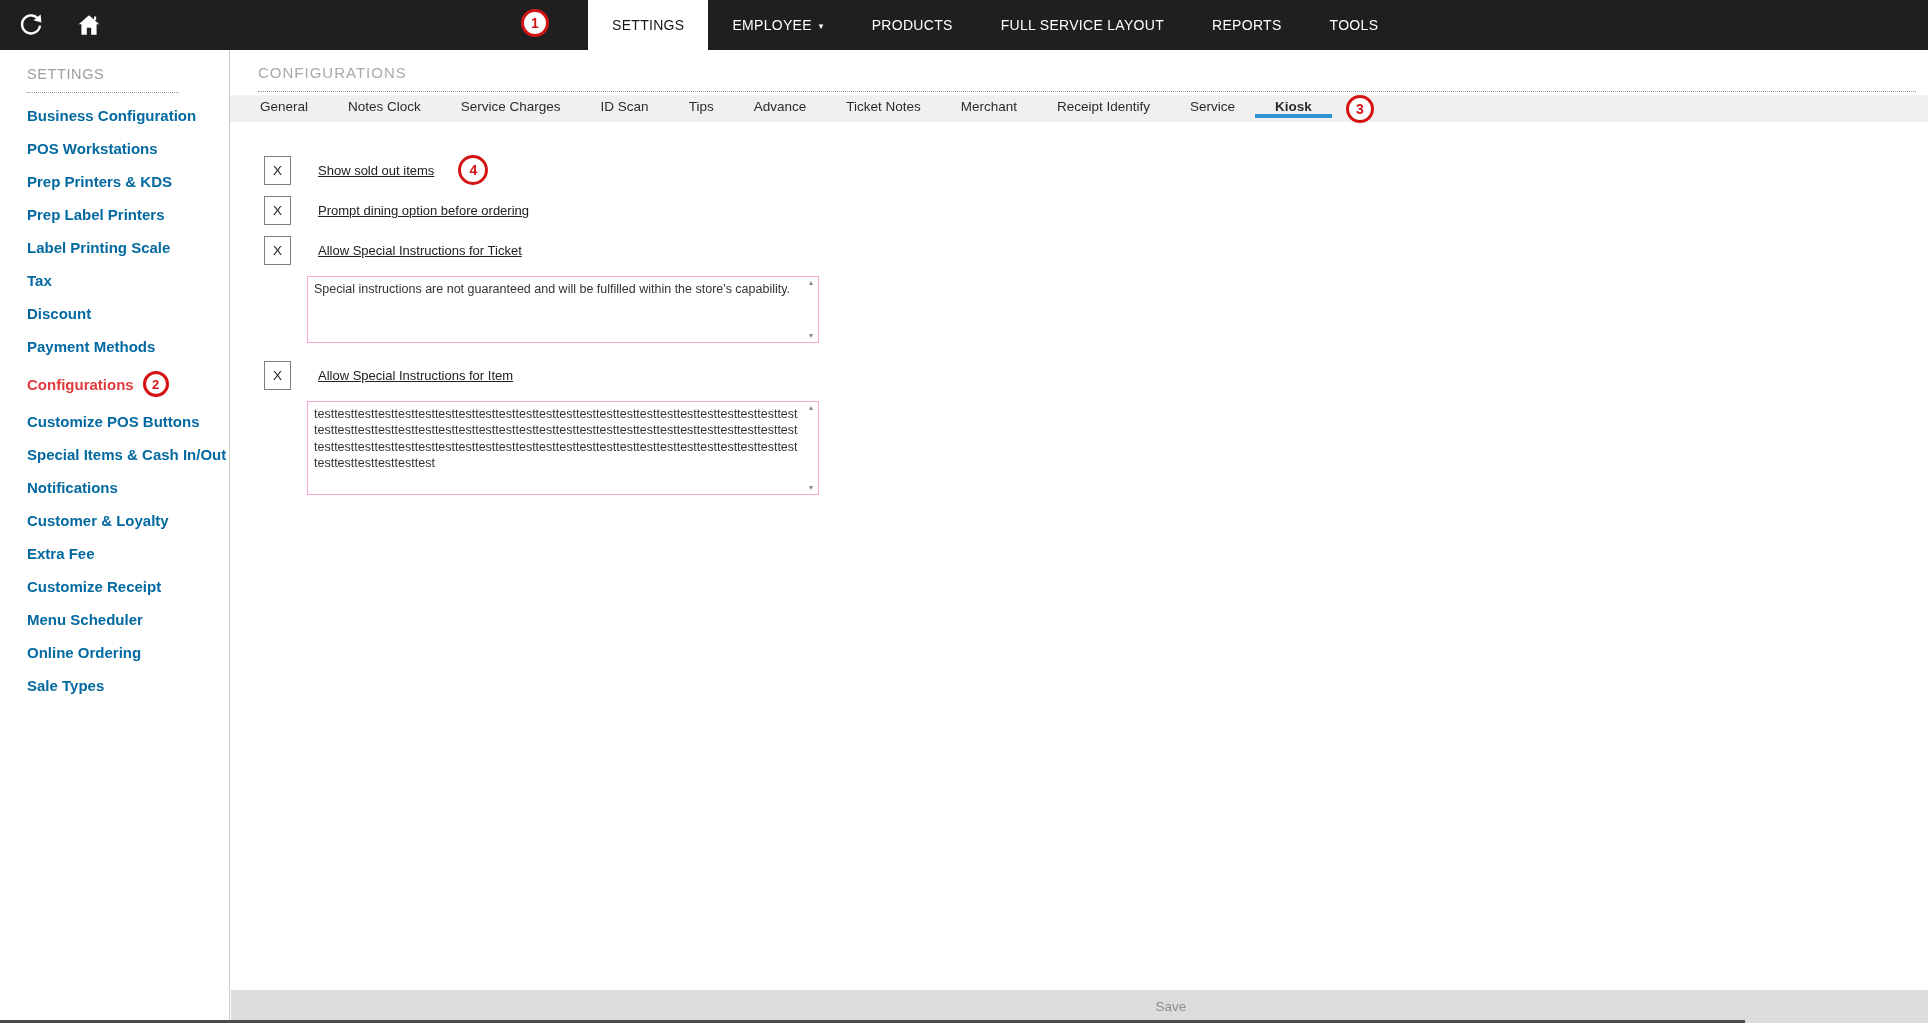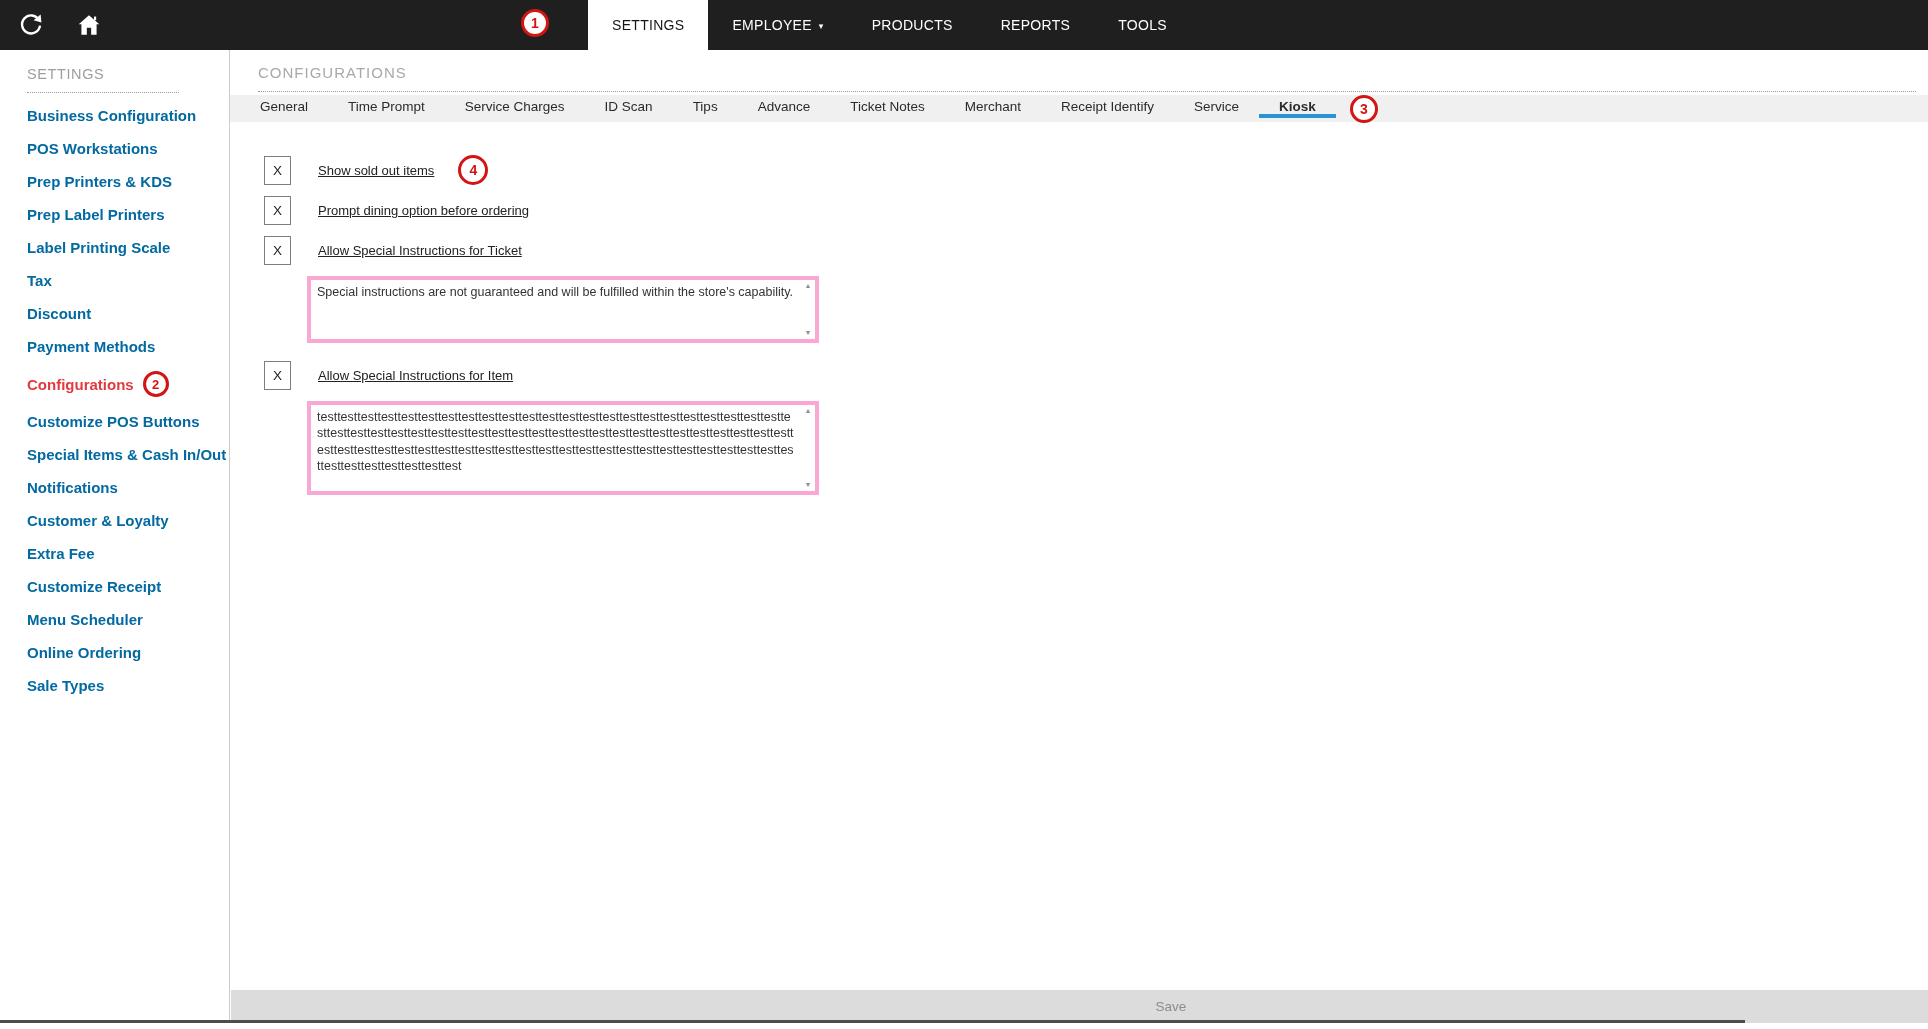--- a/index.html
+++ b/index.html
@@ -47,21 +47,21 @@
   .tab.active { font-weight:bold; border-bottom-color:var(--tab-underline,#2b92d4); }
   .tab-ann-wrap { display:flex; align-items:center; margin-left:14px; }
 
   .form { padding:33px 0 0 34px; }
   .cb-row { display:flex; align-items:center; margin-bottom:11px; }
   .cb { width:27px; height:29px; border:1px solid #7d7d7d; background:#fff; display:flex;
         align-items:center; justify-content:center; font-size:13.5px; color:#222; cursor:pointer; flex:none; }
   .cb-label { margin-left:27px; font-size:13px; color:#222;text-decoration:underline; }
   .cb-row .ann { margin-left:24px; width:30px; height:30px; }
 
-  .ta { position:relative; margin:0 0 18px 43px; width:512px; border:4px solid #f9a8d4;
+  .ta { position:relative; margin:0 0 18px 43px; width:512px; border:1px solid #f9a8d4;
         background:#fff; }
   .ta-1 { height:67px; }
   .ta-2 { height:94px; margin-top:6px; margin-bottom:0; }
   .ta-text { padding:4px 20px 4px 6px; font-size:12.5px; line-height:1.3; color:#333;
              word-break:break-all; overflow:hidden; height:100%; }
   .ta-scroll { position:absolute; top:0; right:0; bottom:0; width:14px; display:flex;
                flex-direction:column; justify-content:space-between; align-items:center;
                padding:2px 0; cursor:pointer; }
   .ta-scroll span { font-size:8px; color:#8a8a8a; line-height:1; }
 
@@ -103,20 +103,23 @@
         <span>SETTINGS</span>
       </div>
       <div class="nav-item">
         <span>EMPLOYEE</span>
         <span class="nav-caret">▾</span>
       </div>
       <div class="nav-item">
         <span>PRODUCTS</span>
       </div>
       <div class="nav-item">
+        <span>FULL SERVICE LAYOUT</span>
+      </div>
+      <div class="nav-item">
         <span>REPORTS</span>
       </div>
       <div class="nav-item">
         <span>TOOLS</span>
       </div>
     </div>
   </div>
 
   <div class="sidebar">
     <div class="side-heading">SETTINGS</div>
@@ -181,21 +184,21 @@
 
   <div class="main">
     <div class="main-heading">CONFIGURATIONS</div>
     <div class="main-dotted"></div>
 
     <div class="tabbar">
       <div class="tab">
           <span>General</span>
         </div>
       <div class="tab">
-          <span>Time Prompt</span>
+          <span>Notes Clock</span>
         </div>
       <div class="tab">
           <span>Service Charges</span>
         </div>
       <div class="tab">
           <span>ID Scan</span>
         </div>
       <div class="tab">
           <span>Tips</span>
         </div>

